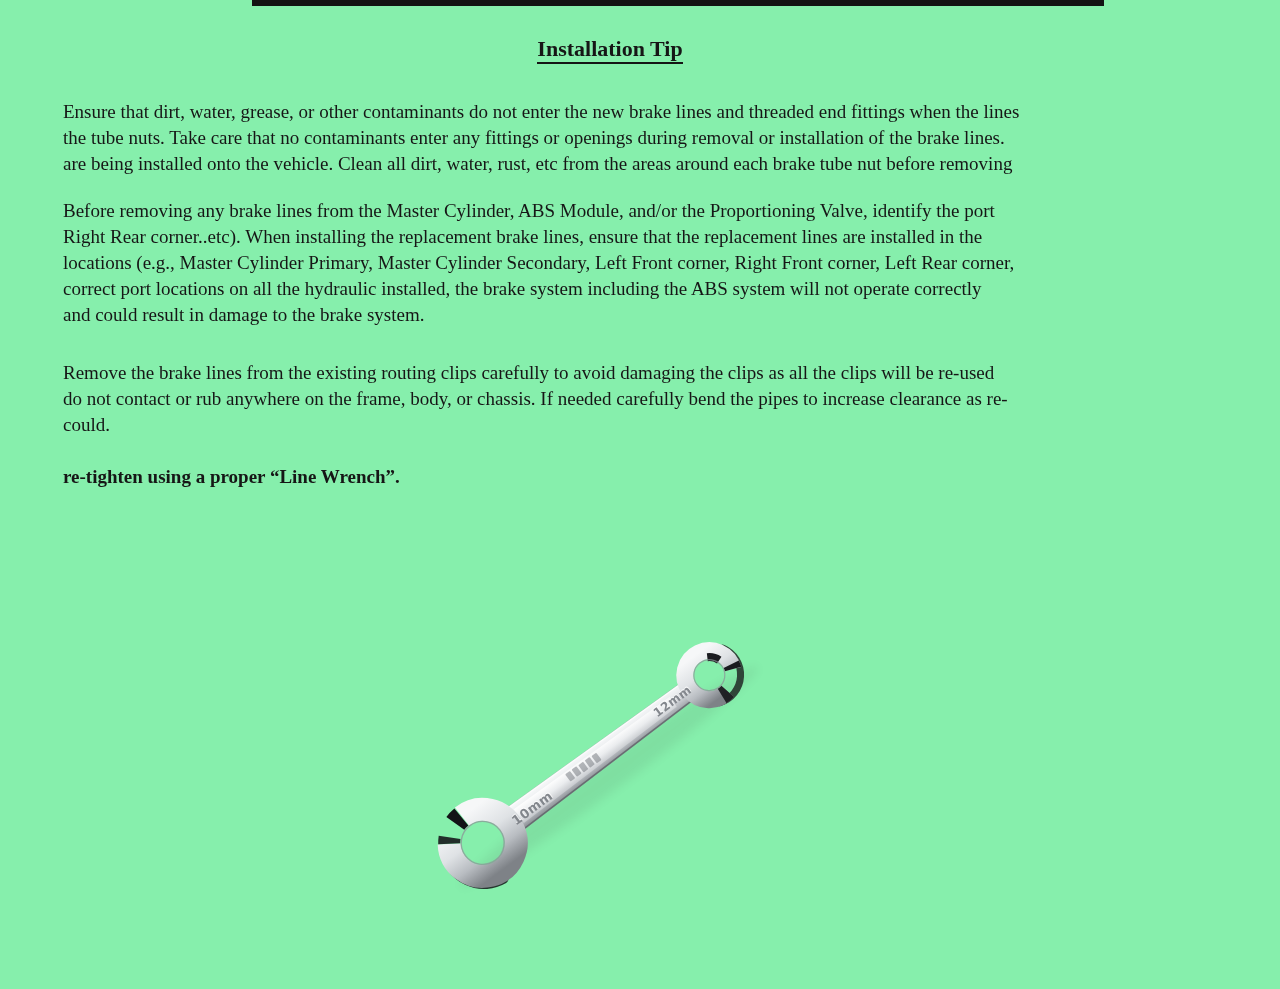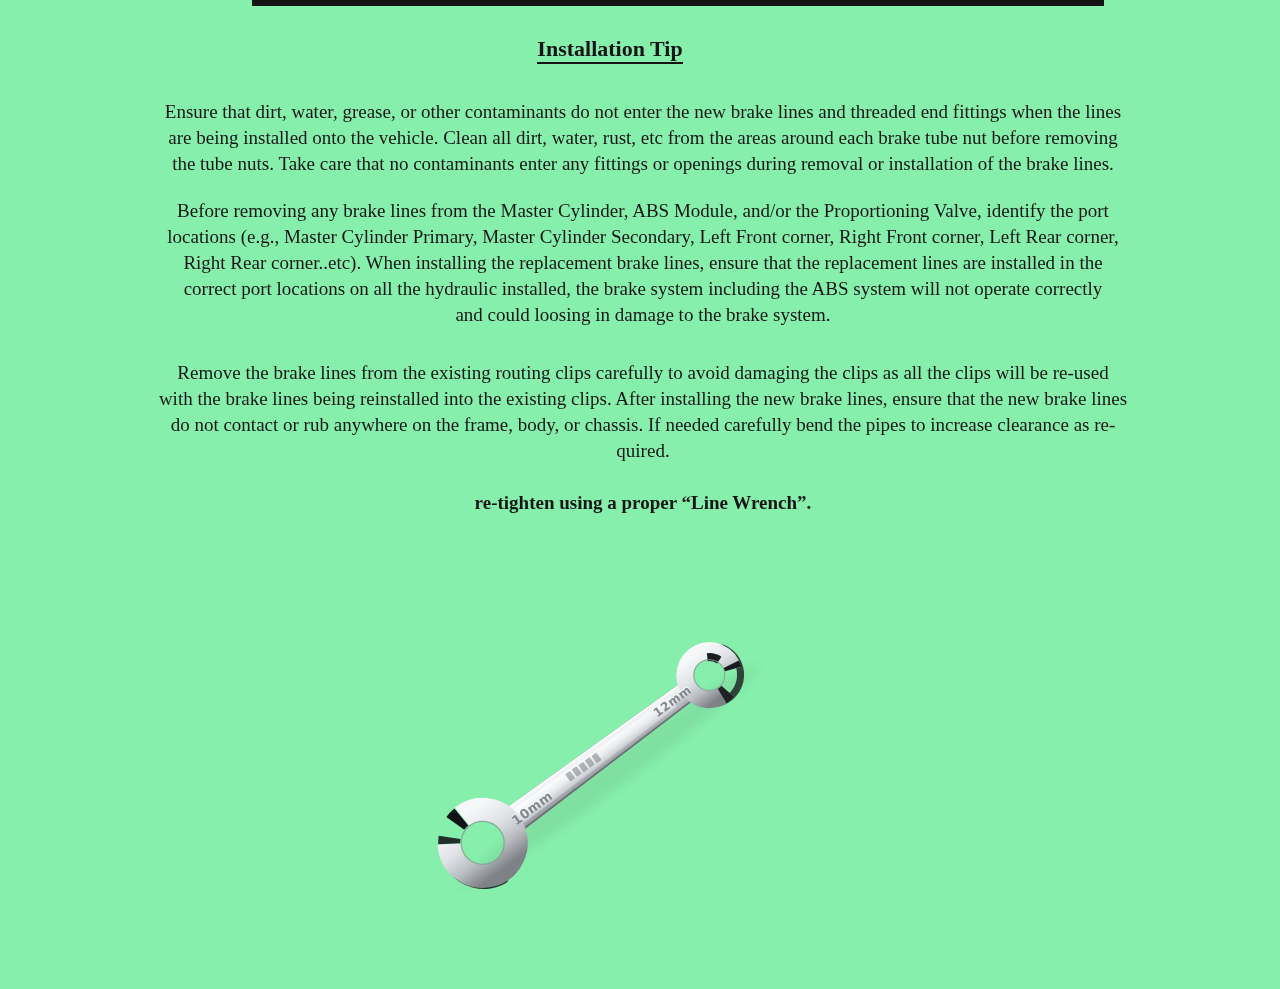--- a/index.html
+++ b/index.html
@@ -21,21 +21,21 @@
     font-size:22px;font-weight:bold;
   }
   .doc-title span{
     border-bottom:2px solid #151515;
     padding-bottom:1px;
   }
   .body-text{
     position:absolute;left:63px;top:99px;width:1160px;
     font-size:19px;line-height:26px;
   }
-  .para{margin:0;text-align:center;}
+  .para{margin:0;}
   .para.p2{margin-top:21px;}
   .para.p3{margin-top:32px;}
   .para.p4{margin-top:26px;font-weight:bold;}
   .tline{white-space:nowrap;}
   .wrench-wrap{
     position:absolute;left:420px;top:628px;width:350px;height:268px;
   }
   .wrench-wrap svg{display:block;}
   .stamp{
     font-family:"DejaVu Sans", sans-serif;
@@ -50,35 +50,34 @@
 
   <div class="top-bar"></div>
 
   <div class="doc-title">
     <span>Installation Tip</span>
   </div>
 
   <div class="body-text">
     <div class="para p1">
       <div class="tline">Ensure that dirt, water, grease, or other contaminants do not enter the new brake lines and threaded end fittings when the lines</div>
+      <div class="tline">the tube nuts. Take care that no contaminants enter any fittings or openings during removal or installation of the brake lines.</div>
       <div class="tline">are being installed onto the vehicle. Clean all dirt, water, rust, etc from the areas around each brake tube nut before removing</div>
-      <div class="tline">the tube nuts. Take care that no contaminants enter any fittings or openings during removal or installation of the brake lines.</div>
     </div>
     <div class="para p2">
       <div class="tline">Before removing any brake lines from the Master Cylinder, ABS Module, and/or the Proportioning Valve, identify the port</div>
+      <div class="tline">Right Rear corner..etc). When installing the replacement brake lines, ensure that the replacement lines are installed in the</div>
       <div class="tline">locations (e.g., Master Cylinder Primary, Master Cylinder Secondary, Left Front corner, Right Front corner, Left Rear corner,</div>
-      <div class="tline">Right Rear corner..etc). When installing the replacement brake lines, ensure that the replacement lines are installed in the</div>
       <div class="tline">correct port locations on all the hydraulic installed, the brake system including the ABS system will not operate correctly</div>
-      <div class="tline">and could loosing in damage to the brake system.</div>
+      <div class="tline">and could result in damage to the brake system.</div>
     </div>
     <div class="para p3">
       <div class="tline">Remove the brake lines from the existing routing clips carefully to avoid damaging the clips as all the clips will be re-used</div>
-      <div class="tline">with the brake lines being reinstalled into the existing clips. After installing the new brake lines, ensure that the new brake lines</div>
       <div class="tline">do not contact or rub anywhere on the frame, body, or chassis. If needed carefully bend the pipes to increase clearance as re-</div>
-      <div class="tline">quired.</div>
+      <div class="tline">could.</div>
     </div>
     <div class="para p4">
       <div class="tline">re-tighten using a proper “Line Wrench”.</div>
     </div>
   </div>
 
   <div class="wrench-wrap">
     <svg width="350" height="268" viewBox="0 0 350 268">
       <defs>
         <linearGradient id="chromeA" x1="0" y1="0" x2="0" y2="1">

